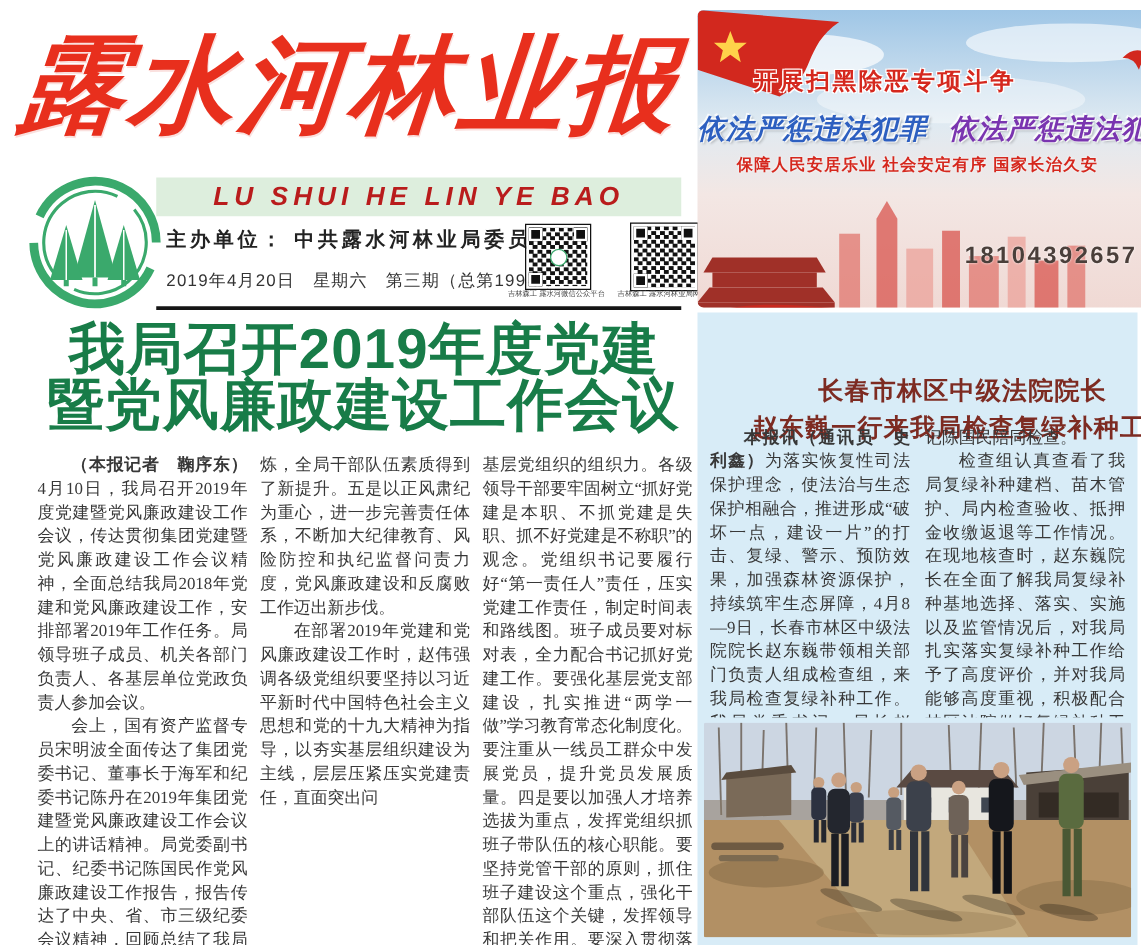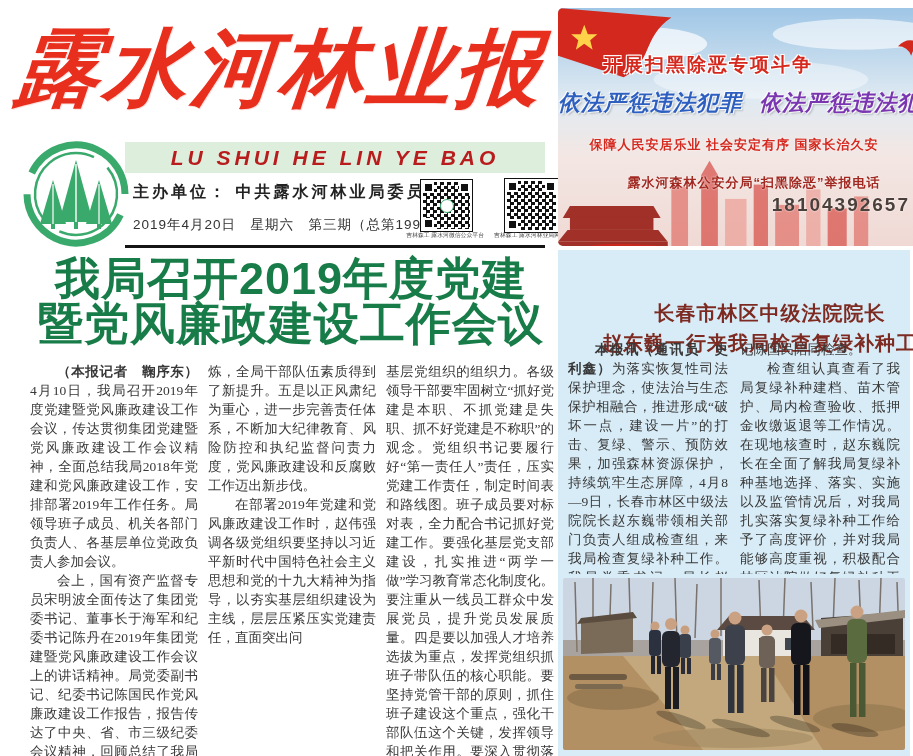--- a/index.html
+++ b/index.html
@@ -40,21 +40,21 @@
     overflow:hidden;background:linear-gradient(180deg,#9fc6e6 0%,#dfeaf2 38%,#f3e7e4 62%,#f0d9d4 100%);}
   .banner svg{position:absolute;inset:0;}
   .banner .slogan-top{position:absolute;left:0;top:44px;width:300px;text-align:center;
     font-weight:900;font-size:19px;color:#d5281e;letter-spacing:2px;
     text-shadow:-1px -1px 0 #fff,1px -1px 0 #fff,-1px 1px 0 #fff,1px 1px 0 #fff;}
   .banner .slogan-main{position:absolute;left:0;top:80px;width:352px;text-align:center;
     font-weight:900;font-style:italic;font-size:22px;letter-spacing:1px;white-space:nowrap;
     text-shadow:-1px -1px 0 #ffffffcc,1px 1px 0 #ffffffcc,2px 2px 2px #00000033;}
   .banner .slogan-main .ph1{color:#2d5fc0;}
   .banner .slogan-main .ph2{color:#7a35b0;margin-left:10px;}
-  .banner .slogan-sub{position:absolute;left:0;top:128px;width:352px;text-align:center;
+  .banner .slogan-sub{position:absolute;left:0;top:115px;width:352px;text-align:center;
     font-weight:700;font-size:13px;color:#d5281e;letter-spacing:1px;
     text-shadow:0 0 2px #fff;}
   .banner .hotline-label{position:absolute;left:40px;top:166px;width:312px;text-align:center;
     font-weight:700;font-size:13px;color:#a02820;letter-spacing:1px;text-shadow:0 0 2px #fff;}
   .banner .hotline-number{position:absolute;left:40px;top:186px;width:312px;text-align:right;
     font-weight:700;font-size:19px;color:#4a3f3a;letter-spacing:2px;text-shadow:0 0 2px #fff;}
 
   
   .left-headline{position:absolute;left:28px;top:256px;width:526px;text-align:center;
     font-weight:800;font-size:45px;line-height:45px;color:#187c48;letter-spacing:1px;}
@@ -163,21 +163,20 @@
       <path d="M0,222 C90,196 180,240 352,210 L352,238 L0,238 Z" fill="#e04432" opacity="0.85"></path>
       <polygon points="300,210 302,216 308,216 303,219 305,225 300,221 295,225 297,219 292,216 298,216" fill="#ffd24a"></polygon>
       <polygon points="330,198 331,202 335,202 332,205 333,209 330,206 327,209 328,205 325,202 329,202" fill="#ffd24a"></polygon>
     </svg>
     <div class="slogan-top">开展扫黑除恶专项斗争</div>
     <div class="slogan-main">
       <span class="ph1">依法严惩违法犯罪</span>
       <span class="ph2">依法严惩违法犯罪</span>
     </div>
     <div class="slogan-sub">保障人民安居乐业 社会安定有序 国家长治久安</div>
-    <div class="hotline-label">露水河森林公安分局“扫黑除恶”举报电话</div>
     <div class="hotline-number">18104392657</div>
   </div>
 
   <div class="left-headline">
     <div>我局召开2019年度党建</div>
     <div>暨党风廉政建设工作会议</div>
   </div>
 
   <div class="left-cols">
     <div class="col">

